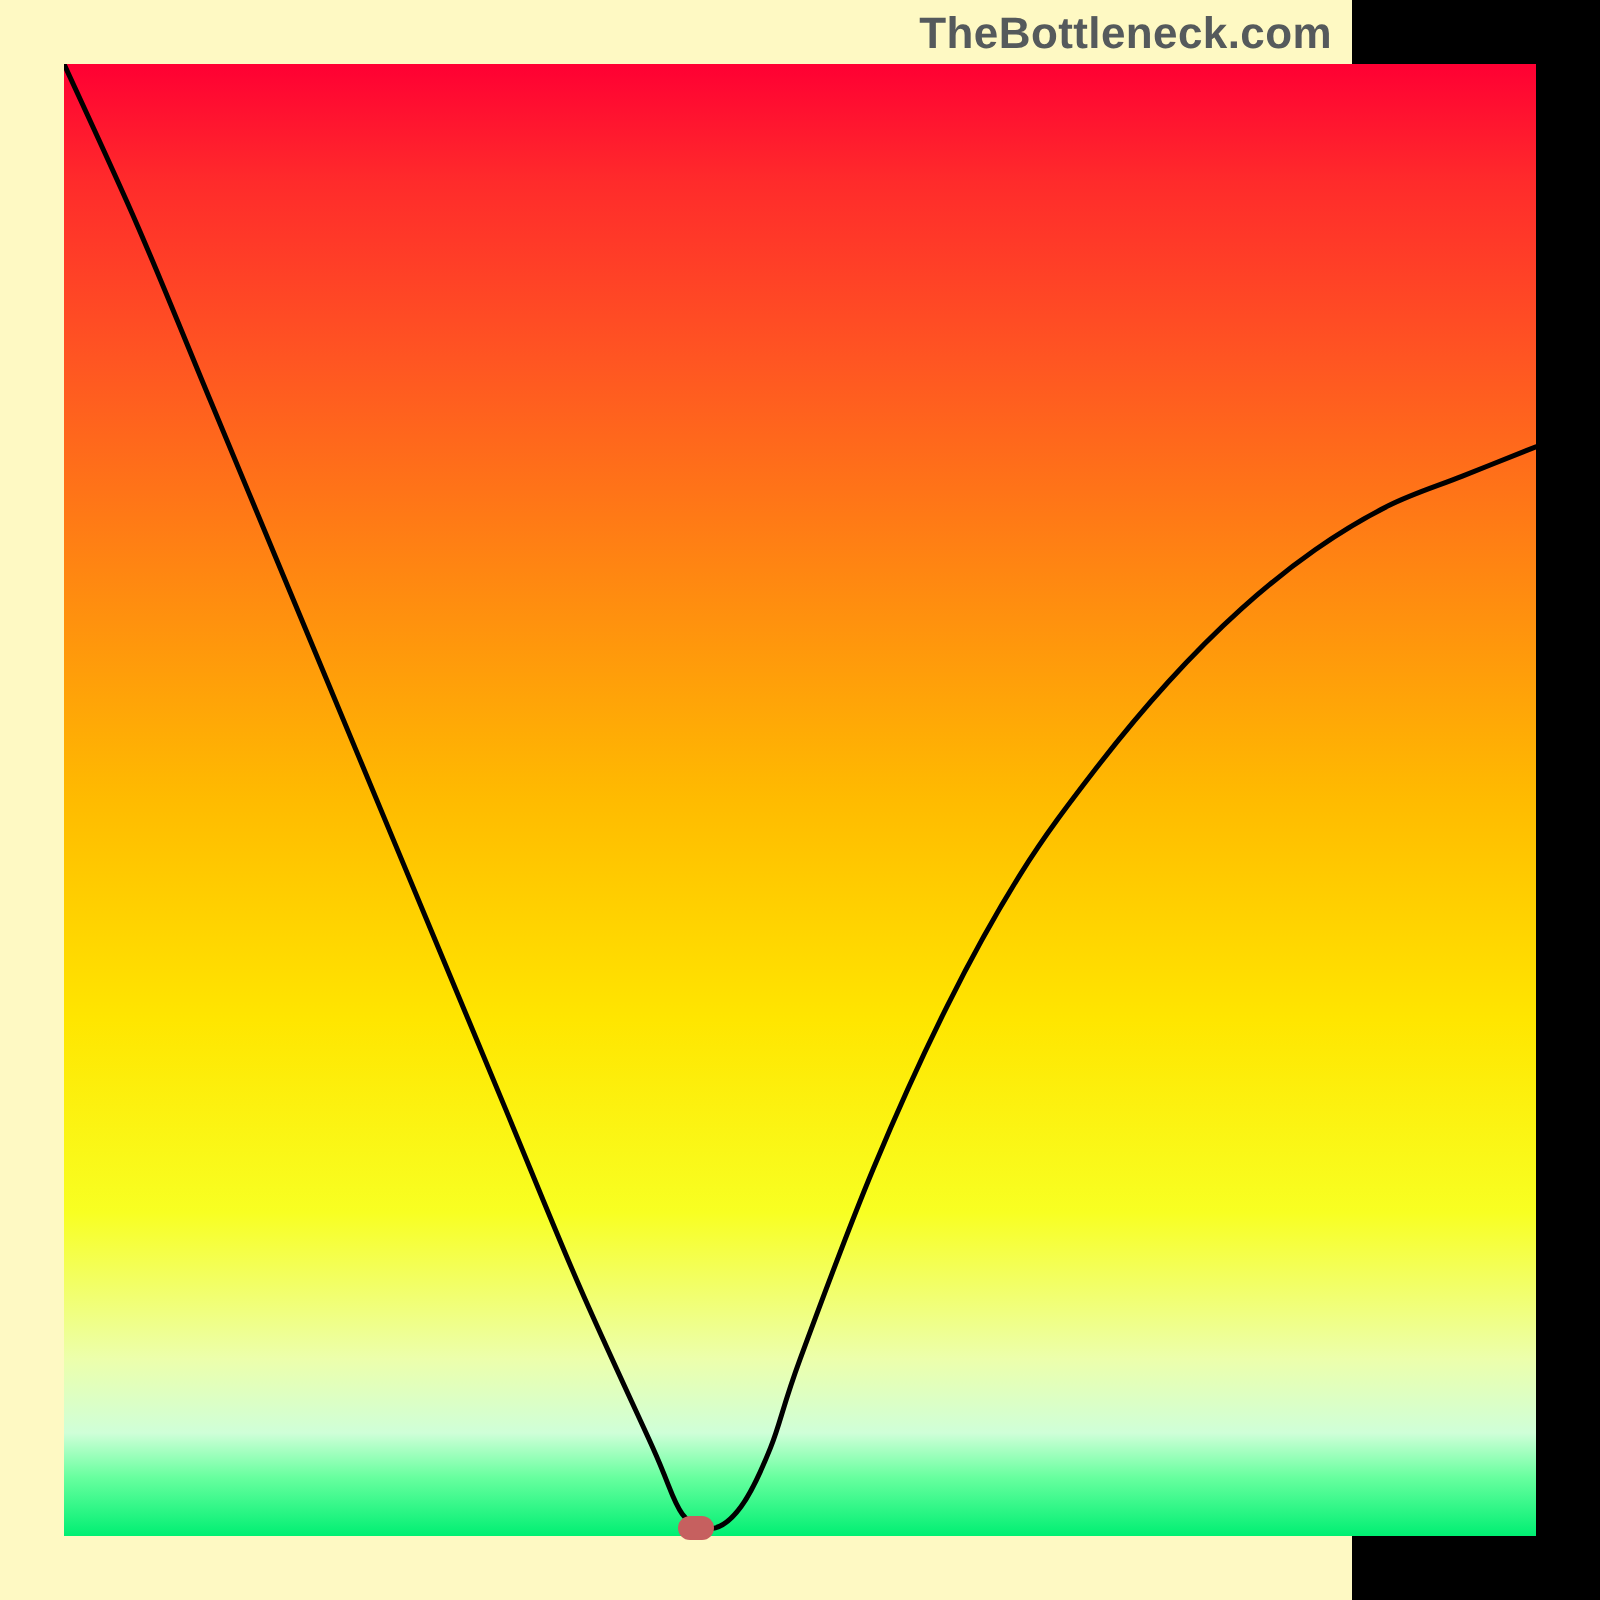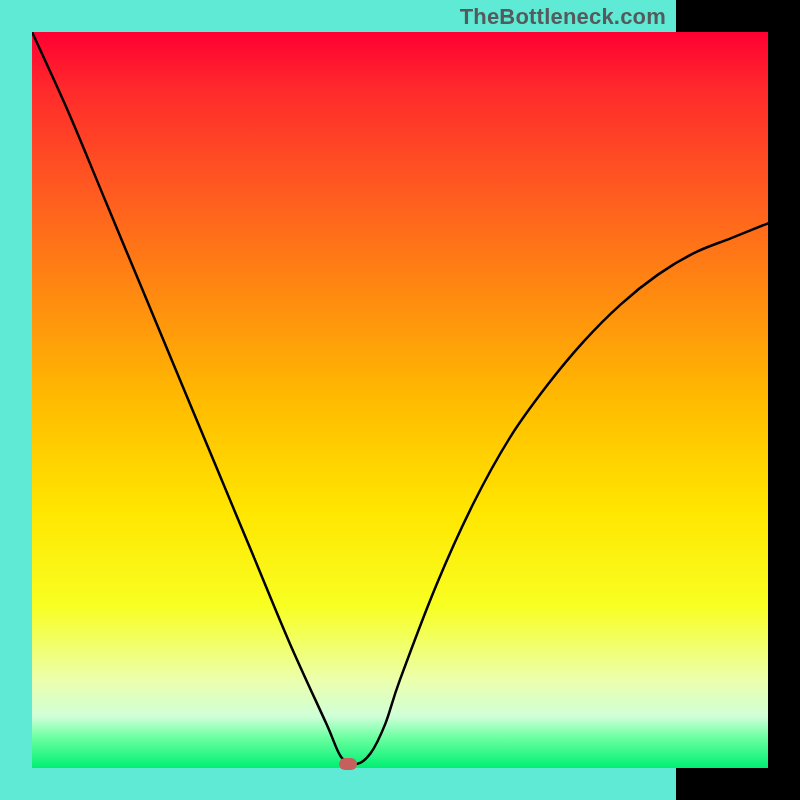--- a/index.html
+++ b/index.html
@@ -1,20 +1,20 @@
 <!DOCTYPE html>
 <html><head>
 <meta charset="utf-8">
 <style>
   * { margin: 0; padding: 0; box-sizing: border-box; }
   html, body { width: 800px; height: 800px; overflow: hidden; background: #000; }
   .frame {
     width: 676px;
     height: 800px;
-    background: #5eead4;
+    background: #fef9c3;
     position: relative;
   }
   .plot {
     position: absolute;
     left: 32px;
     top: 32px;
     width: 736px;
     height: 736px;
     background: linear-gradient(to bottom,
       #ff0033 0%,

